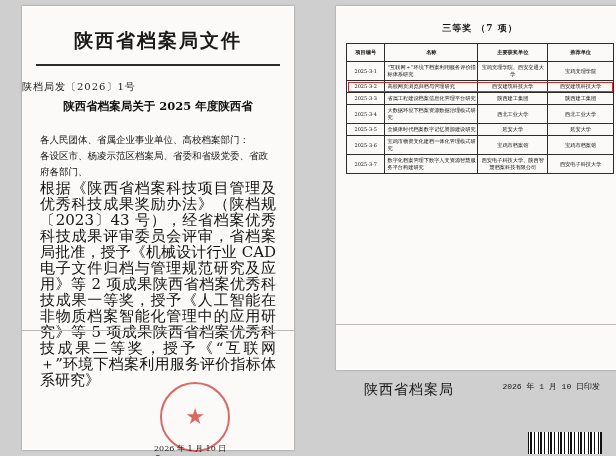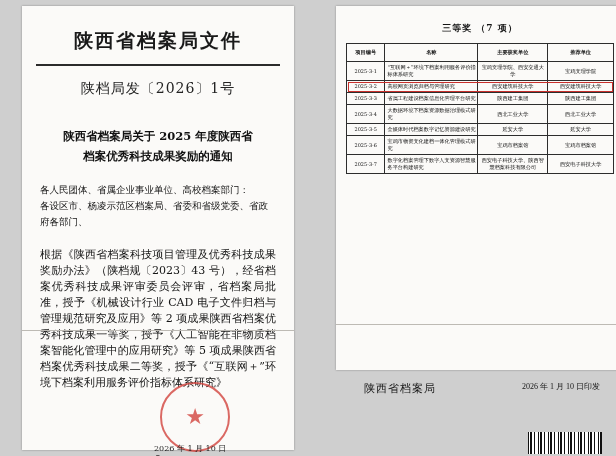--- a/index.html
+++ b/index.html
@@ -19,39 +19,39 @@
     font-weight:bold;
     font-size:19px;
     letter-spacing:2px;
     color:#1a1a1a;
     margin-top:22px;
   }
   .title-rule{
     height:2px;background:#2b2b2b;margin:10px 14px 0 14px;
   }
   .doc-number{
-    text-align:center;font-size:14px;color:#222;margin-top:14px;letter-spacing:1px;
+    font-size:10px;color:#222;margin-top:14px;letter-spacing:1px;
     font-family:"DejaVu Serif","Liberation Serif",serif;
   }
   .subject{
     text-align:center;
     font-family:"DejaVu Serif","Liberation Serif",serif;
     font-weight:bold;
     font-size:11.5px;
     line-height:20px;
-    margin:28px 22px 0 22px;
+    margin:2px 22px 0 22px;
     color:#111;
   }
   .salutation{
     font-family:"DejaVu Serif","Liberation Serif",serif;
     font-size:9.5px;line-height:16px;margin:16px 18px 0 18px;color:#141414;
   }
   .body-para{
     font-family:"DejaVu Serif","Liberation Serif",serif;
-    font-size:11px;line-height:16px;margin:17px 18px 0 18px;
+    font-size:15px;line-height:16px;margin:0 18px 0 18px;
     text-align:justify;color:#141414;
   }
   .page-num{
     position:absolute;bottom:8px;width:100%;text-align:center;font-size:8px;color:#333;
   }
   .lp-divider{position:absolute;left:0;top:302px;width:100%;height:1px;background:#bdbab4;}
   .lp-lower{position:absolute;left:0;top:303px;width:100%;height:141px;}
   .lower-line{
     font-family:"DejaVu Serif","Liberation Serif",serif;
     font-size:9.5px;line-height:16px;margin:22px 18px 0 18px;color:#141414;
@@ -100,44 +100,43 @@
   table.awards td.code{font-size:5px;}
   table.awards td.name{text-align:left;padding-left:2px;}
   .col-code{width:34px;}
   .col-name{width:82px;}
   .col-person{width:62px;}
   .col-unit{width:58px;}
   .hl-box{outline:1.2px solid #c9302c;outline-offset:-2px;}
   .rp-divider{position:absolute;left:0;top:302px;width:100%;height:1px;background:#bdbab4;}
   .rp-foot{position:absolute;left:0;top:303px;width:100%;height:141px;}
   .foot-org{
-    position:absolute;left:28px;top:56px;font-size:11px;color:#161616;
+    position:absolute;left:28px;top:56px;font-size:14px;color:#161616;
     font-family:"DejaVu Serif","Liberation Serif",serif;letter-spacing:1px;
   }
   .foot-date{
     position:absolute;right:24px;top:56px;font-size:8px;color:#161616;
-    font-family:Liberation Serif, serif;
+    font-family:Liberation Mono, monospace;
   }
   .barcode{
     position:absolute;right:22px;bottom:12px;width:74px;height:22px;
     background:repeating-linear-gradient(90deg,#111 0 1px,#fff 1px 2px,#111 2px 4px,#fff 4px 6px,#111 6px 7px,#fff 7px 10px);
   }
 </style>
 </head>
 <body>
 
 <div class="page" id="left-page">
   <div class="lp-inner">
     <div class="doc-title">陕西省档案局文件</div>
     <div class="title-rule"></div>
     <div class="doc-number">陕档局发〔2026〕1号</div>
 
     <div class="subject">
       <div>陕西省档案局关于 2025 年度陕西省</div>
-      <div>档案优秀科技成果奖励的通知</div>
     </div>
 
     <div class="salutation">
       <div>各人民团体、省属企业事业单位、高校档案部门：</div>
       <div>各设区市、杨凌示范区档案局、省委和省级党委、省政府各部门、</div>
     </div>
 
     <div class="body-para">根据《陕西省档案科技项目管理及优秀科技成果奖励办法》（陕档规〔2023〕43 号），经省档案优秀科技成果评审委员会评审，省档案局批准，授予《机械设计行业 CAD 电子文件归档与管理规范研究及应用》等 2 项成果陕西省档案优秀科技成果一等奖，授予《人工智能在非物质档案智能化管理中的应用研究》等 5 项成果陕西省档案优秀科技成果二等奖，授予《“互联网＋”环境下档案利用服务评价指标体系研究》</div>
 
     <div class="page-num">— 5 —</div>

